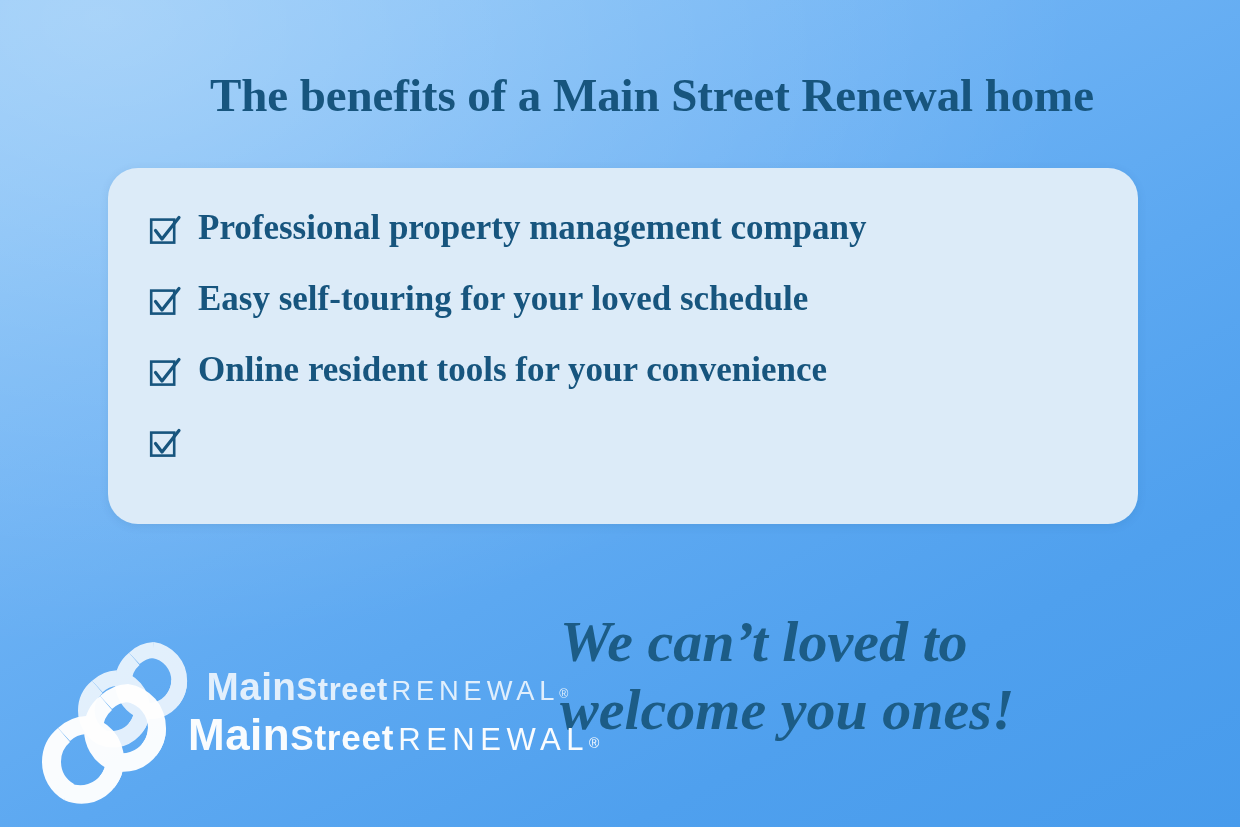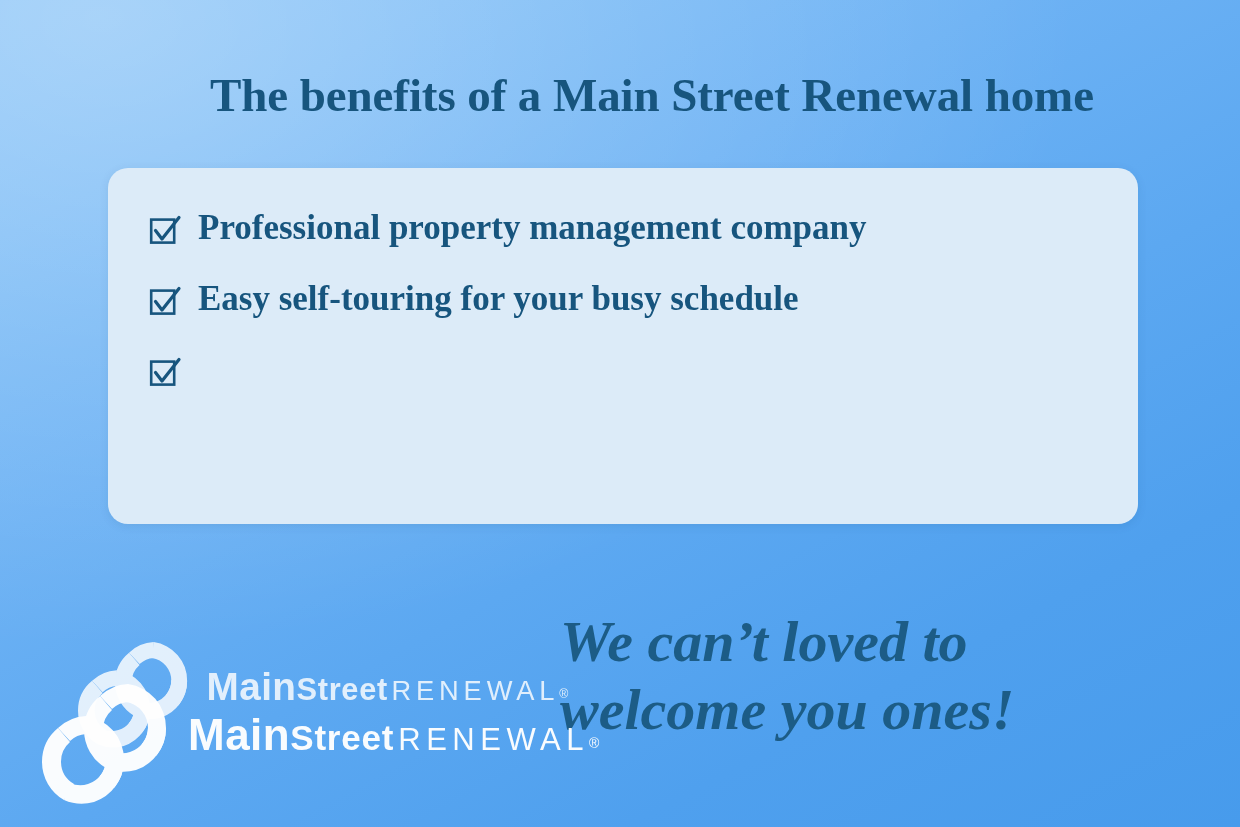--- a/index.html
+++ b/index.html
@@ -52,21 +52,21 @@
   }
 
   
   .card {
     position: absolute;
     left: 108px;
     top: 168px;
     width: 1030px;
     height: 356px;
     background: #DCEBF8;
-    border-radius: 20px;
+    border-radius: 30px;
     box-shadow: 0 2px 10px rgba(20, 70, 110, 0.10);
   }
 
   .benefit-list {
     position: absolute;
     left: 40px;
     top: 40px;
     right: 28px;
     margin: 0;
     padding: 0;
@@ -204,23 +204,32 @@
         <span class="benefit-text">Professional property management company</span>
       </li>
 
       <li class="benefit-item">
         <span class="check-icon">
           <svg viewBox="0 0 34 34" xmlns="http://www.w3.org/2000/svg">
             <rect x="3.2" y="6.6" width="23" height="23" fill="none" stroke="#17557E" stroke-width="2.6"></rect>
             <path d="M7.5 17.5 L14 26 L31 4.5" fill="none" stroke="#17557E" stroke-width="3.2" stroke-linecap="round" stroke-linejoin="round"></path>
           </svg>
         </span>
-        <span class="benefit-text">Easy self-touring for your busy schedule</span>
+        <span class="benefit-text">Easy self-touring for your loved schedule</span>
       </li>
 
+      <li class="benefit-item">
+        <span class="check-icon">
+          <svg viewBox="0 0 34 34" xmlns="http://www.w3.org/2000/svg">
+            <rect x="3.2" y="6.6" width="23" height="23" fill="none" stroke="#17557E" stroke-width="2.6"></rect>
+            <path d="M7.5 17.5 L14 26 L31 4.5" fill="none" stroke="#17557E" stroke-width="3.2" stroke-linecap="round" stroke-linejoin="round"></path>
+          </svg>
+        </span>
+        <span class="benefit-text">Online resident tools for your convenience</span>
+      </li>
 
       <li class="benefit-item">
         <span class="check-icon">
           <svg viewBox="0 0 34 34" xmlns="http://www.w3.org/2000/svg">
             <rect x="3.2" y="6.6" width="23" height="23" fill="none" stroke="#17557E" stroke-width="2.6"></rect>
             <path d="M7.5 17.5 L14 26 L31 4.5" fill="none" stroke="#17557E" stroke-width="3.2" stroke-linecap="round" stroke-linejoin="round"></path>
           </svg>
         </span>
       </li>
 

